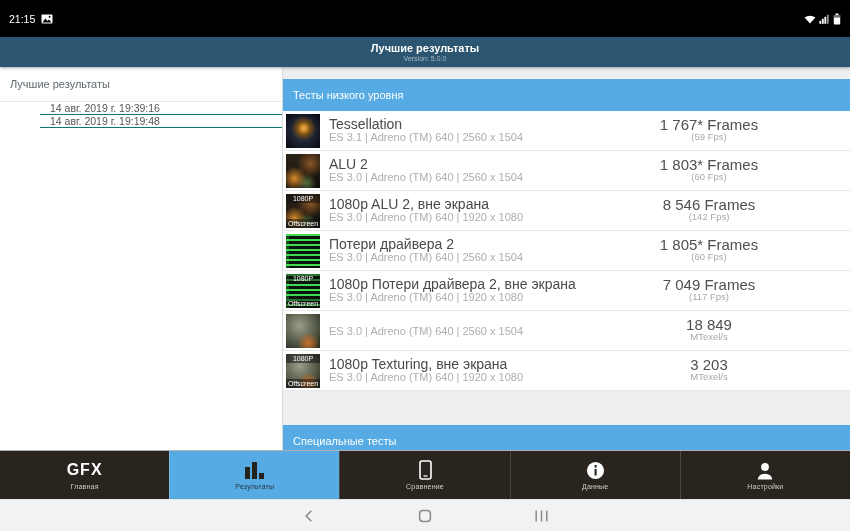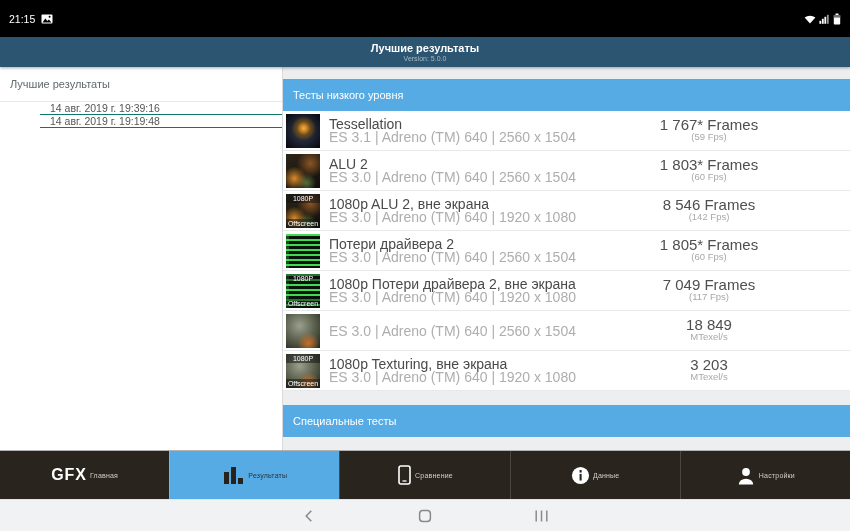--- a/index.html
+++ b/index.html
@@ -20,33 +20,33 @@
   .app-version{font-size:7px;color:#a9bcc9;line-height:8px;}
 
   
   .content{flex:1 1 auto;display:flex;overflow:hidden;}
   .sidebar{flex:0 0 282px;background:#fff;border-right:1px solid #d8dadc;display:flex;flex-direction:column;}
   .sidebar-header{flex:0 0 34px;display:flex;align-items:center;padding:0 10px;font-size:11px;
     color:#5f6a6f;border-bottom:1px solid #e9e9e9;}
   .sb-item{flex:0 0 33px;display:flex;align-items:center;padding:0 10px;font-size:10.5px;
     color:#555;border-bottom:1px solid #0f766e;cursor:pointer;margin-left:40px;}
 
-  .main{flex:1 1 auto;display:flex;flex-direction:column;padding-top:12px;overflow:hidden;background:#eceef0;}
+  .main{flex:1 1 auto;display:flex;flex-direction:column;padding-top:12px;overflow:hidden;background:#eceef0;gap:20px;}
   .section{margin-bottom:14px;}
   .section-header{height:32px;background:#57abe4;display:flex;align-items:center;padding:0 10px;}
   .section-title{color:#fff;font-size:11px;}
   .section-rows{background:transparent;}
   .row{height:39px;display:flex;align-items:center;border-bottom:1px solid #e7e9ea;background:#fff;}
   .thumb{flex:0 0 34px;width:34px;height:34px;margin-left:3px;position:relative;overflow:hidden;background:#111;}
   .thumb-label{position:absolute;left:0;right:0;text-align:center;font-size:7px;line-height:9px;
     color:#fff;background:rgba(15,15,15,.5);white-space:nowrap;}
   .thumb-top{top:0;}.thumb-bottom{bottom:0;}
   .row-text{flex:1 1 auto;padding-left:9px;min-width:0;}
   .row-title{font-size:14px;color:#4a4a4a;line-height:13px;white-space:nowrap;}
-  .row-subtitle{font-size:14px;color:#aeaeae;line-height:12px;white-space:nowrap;}
+  .row-subtitle{font-size:11px;color:#aeaeae;line-height:12px;white-space:nowrap;}
   .row-result{flex:0 0 170px;text-align:center;}
   .row-value{font-size:15px;color:#4f4f4f;line-height:13px;}
   .row-subvalue{font-size:9.5px;color:#a8a8a8;line-height:12px;}
   .row-spacer{flex:0 0 56px;}
 
   
   .th-tessellation{background:
     radial-gradient(circle at 52% 42%,#f0b44a 0,#c8832a 12%,#6b4a16 26%,rgba(0,0,0,0) 46%),
     radial-gradient(circle at 50% 50%,#3a4054 0,#161a26 68%,#05070c 100%);}
   .th-alu{background:
@@ -58,21 +58,21 @@
     repeating-linear-gradient(180deg,rgba(66,228,86,.95) 0 2px,rgba(0,0,0,0) 2px 5px),
     linear-gradient(90deg,#1b4a1e 0 10%,rgba(0,0,0,0) 10%),
     linear-gradient(90deg,rgba(0,0,0,0) 0 72%,#08120a 72%),
     #0a140c;}
   .th-texturing{background:
     radial-gradient(circle at 66% 86%,#c96f28 0,rgba(201,111,40,0) 30%),
     radial-gradient(circle at 40% 35%,#9aa08c 0,#5d6350 48%,#34382b 82%,#23261d 100%);}
 
   
   .tab-bar{flex:0 0 48px;display:flex;z-index:4;border-top:1px solid rgba(0,0,0,.25);}
-  .tab{flex:1 1 0;background:#29241e;display:flex;flex-direction:row;align-items:center;
+  .tab{flex:1 1 0;background:#29241e;display:flex;flex-direction:column;align-items:center;
     justify-content:center;gap:3px;border-left:1px solid rgba(255,255,255,.16);cursor:pointer;}
   .tab:first-child{border-left:none;}
   .tab.active{background:#57abe4;}
   .tab-icon{height:20px;display:flex;align-items:center;justify-content:center;}
   .tab-logo{font-size:16px;font-weight:bold;color:#fff;letter-spacing:1px;}
   .tab-label{font-size:7px;color:#d3cec6;letter-spacing:.2px;}
   .tab.active .tab-label{color:#27323a;}
 
   
   .nav-bar{flex:0 0 31px;background:#f1f2f4;display:flex;align-items:center;justify-content:center;

